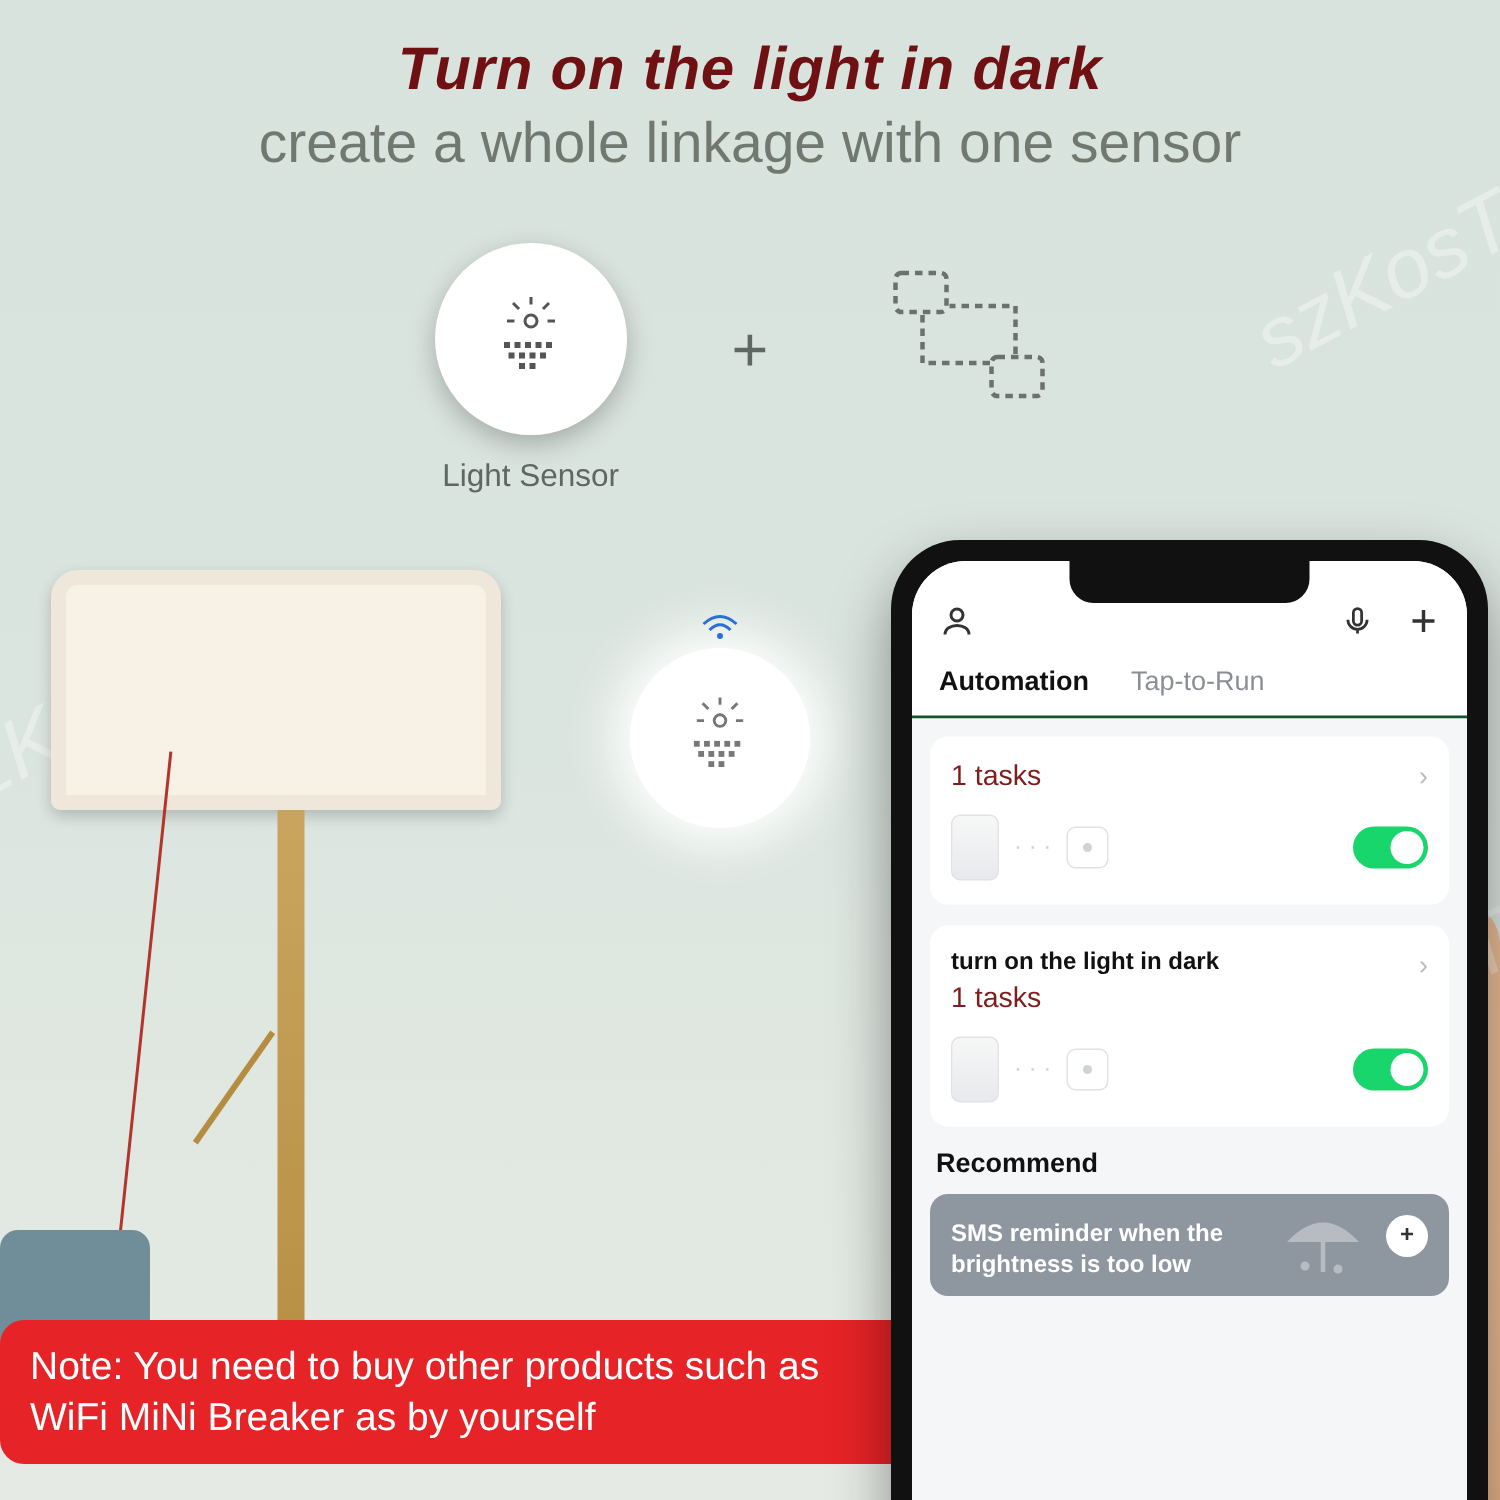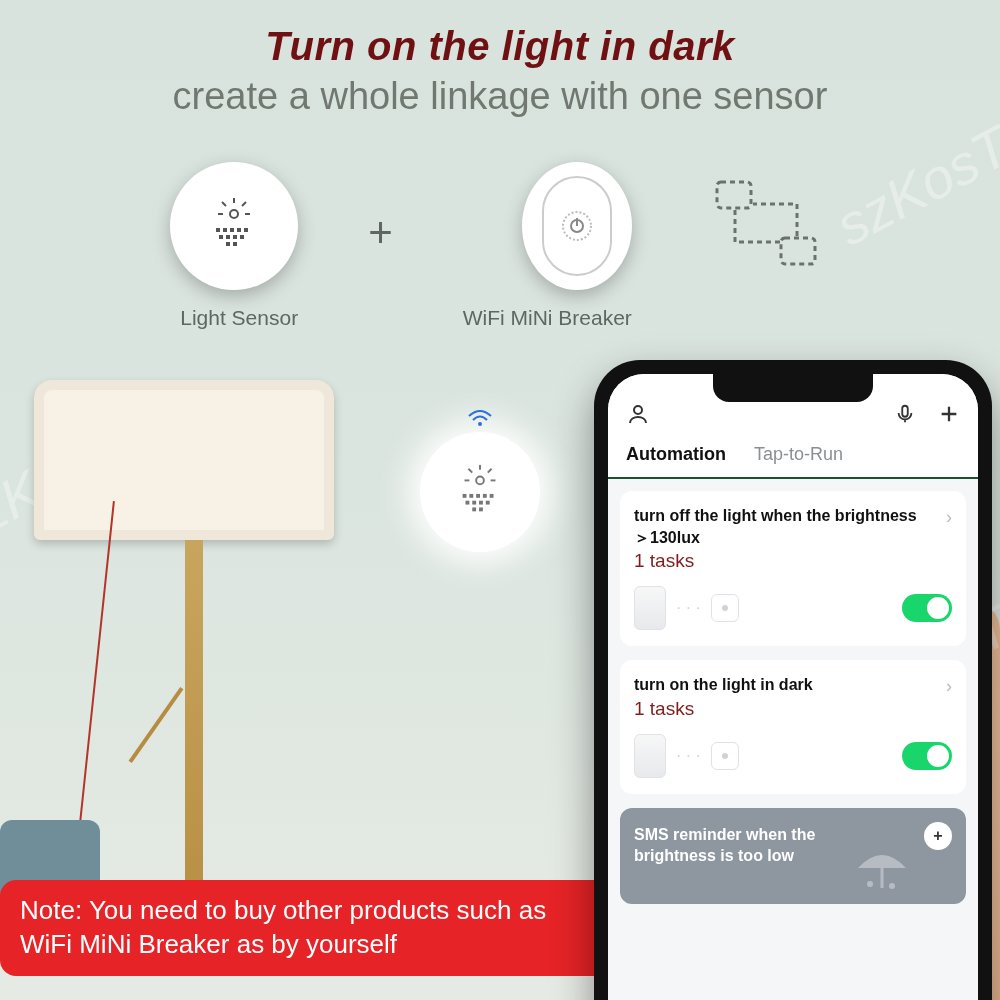--- a/index.html
+++ b/index.html
@@ -16,21 +16,21 @@
   }
   
   .header { text-align: center; padding: 24px 0 10px 0; }
   .title {
     color: #6f1012; font-weight: 900; font-style: italic;
     font-size: 40px; letter-spacing: .5px;
   }
   .subtitle { color: #707870; font-size: 38px; margin-top: 6px; font-weight: 400; text-align: center; }
   
   .devices { display: flex; justify-content: center; gap: 70px; margin-top: 34px; }
-  .dev { display: flex; flex-direction: column; align-items: flex-end; }
+  .dev { display: flex; flex-direction: column; align-items: center; }
   .disk {
     width: 128px; height: 128px; border-radius: 50%;
     background: #fff; box-shadow: 0 6px 18px rgba(0,0,0,0.25);
     display:flex; align-items:center; justify-content:center;
   }
   .disk.oval { width: 110px; border-radius: 55px/64px; }
   .dev-label { margin-top: 14px; color: #5e6762; font-size: 21px; text-align:center; line-height:1.3; }
   .plus { font-size: 42px; color: #5e6762; align-self: center; margin-top: -28px; }
   .inner-oval { width:70px; height:100px; border:2px solid #ccc; border-radius:36px; display:flex; align-items:center; justify-content:center; }
   
@@ -66,21 +66,21 @@
   .card-title { font-size:16px; font-weight:700; color:#111; max-width: 290px; line-height:1.35;}
   .tasks { font-size:19px; color:#7f1d1d; margin-top:2px;}
   .chev { position:absolute; top:16px; right:14px; color:#bbb; font-size:18px;}
   .linkrow { display:flex; align-items:center; justify-content:space-between; margin-top:14px;}
   .ic-row { display:flex; align-items:center; gap:10px; color:#cfd3d8;}
   .dev-thumb { width:32px; height:44px; background:linear-gradient(#f7f7f7,#e7e9ec); border:1px solid #e0e2e6; border-radius:6px;}
   .target { width:28px; height:28px; border:1px solid #e0e2e6; border-radius:6px; display:flex; align-items:center; justify-content:center;}
   .toggle { width:50px; height:28px; border-radius:14px; background:#18d66b; position:relative;}
   .toggle::after { content:""; position:absolute; right:3px; top:3px; width:22px; height:22px; border-radius:50%; background:#fff;}
   .rec-label { font-weight:800; font-size:18px; color:#111; margin:6px 4px 10px 4px;}
-  .rec-card { background:#8e96a0; border-radius:12px; padding:16px 14px; color:#fff; position:relative; height:96px;}
+  .rec-card { background:#8e96a0; border-radius:12px; padding:16px 14px; color:#fff; position:relative; height:68px;}
   .rec-title { font-size:16px; font-weight:700; max-width:230px; line-height:1.35;}
   .rec-add { position:absolute; right:14px; top:14px; width:28px; height:28px; border-radius:50%; background:#fff; color:#333; font-weight:900; display:flex; align-items:center; justify-content:center;}
   .hand {
     position:absolute; right:0; bottom:0; width:250px; height:400px;
     background:radial-gradient(ellipse at 40% 30%, #f5cfae, #e6b58d);
     border-top-left-radius:140px 260px; border-top-right-radius:30px;
     z-index:-1;
   }
   .ic { display:inline-flex; }
 </style>
@@ -121,32 +121,20 @@
           <rect x="22" y="46" width="4" height="4"></rect>
             <rect x="29" y="46" width="4" height="4"></rect>
         </g>
       </svg>
     </div>
     <div class="dev-label">Light Sensor</div>
   </div>
 
   <div class="plus">+</div>
 
-  <div class="dev">
-    <div class="disk oval">
-      <div class="inner-oval">
-        <svg width="40" height="40" viewBox="0 0 40 40">
-            <circle cx="20" cy="20" r="14" fill="none" stroke="#bbb" stroke-width="2" stroke-dasharray="2 2"></circle>
-            <circle cx="20" cy="20" r="6" fill="none" stroke="#888" stroke-width="2"></circle>
-            <line x1="20" y1="12" x2="20" y2="20" stroke="#888" stroke-width="2"></line>
-          </svg>
-      </div>
-    </div>
-    <div class="dev-label">WiFi MiNi Breaker</div>
-  </div>
 
   <div class="dev">
     <div style="width:128px;height:128px;display:flex;align-items:center;justify-content:center;">
       <svg width="110" height="100" viewBox="0 0 110 100">
         <rect x="6" y="6" width="34" height="26" rx="4" fill="none" stroke="#6b726d" stroke-width="3" stroke-dasharray="5 4"></rect>
         <rect x="70" y="62" width="34" height="26" rx="4" fill="none" stroke="#6b726d" stroke-width="3" stroke-dasharray="5 4"></rect>
         <path d="M24 34 V66 H70" fill="none" stroke="#6b726d" stroke-width="3" stroke-dasharray="5 4"></path>
         <path d="M86 60 V28 H42" fill="none" stroke="#6b726d" stroke-width="3" stroke-dasharray="5 4"></path>
       </svg>
     </div>
@@ -224,21 +212,20 @@
       </span>
     </div>
 
     <div class="tabs">
       <div class="tab active">Automation</div>
       <div class="tab">Tap-to-Run</div>
     </div>
 
     <div class="body">
       <div class="card">
-        <div class="card-title">turn off the light when the brightness ＞130lux</div>
         <div class="tasks">1 tasks</div>
         <div class="chev">›</div>
         <div class="linkrow">
           <div class="ic-row">
             <div class="dev-thumb"></div>
             <span>· · ·</span>
             <div class="target">
                 <span style="width:6px;height:6px;border-radius:50%;background:#cfd3d8;"></span>
               </div>
           </div>
@@ -255,20 +242,21 @@
             <div class="dev-thumb"></div>
             <span>· · ·</span>
             <div class="target">
                 <span style="width:6px;height:6px;border-radius:50%;background:#cfd3d8;"></span>
               </div>
           </div>
           <div class="toggle"></div>
         </div>
       </div>
 
+      <div class="rec-label">Recommend</div>
       <div class="rec-card">
         <div class="rec-title">SMS reminder when the brightness is too low</div>
         <div class="rec-add">+</div>
         <svg width="60" height="50" viewBox="0 0 60 50" style="position:absolute;right:54px;bottom:8px;opacity:.7">
           <path d="M6 22 Q30 -4 54 22 Z" fill="#c9cdd3"></path>
             <line x1="30" y1="22" x2="30" y2="42" stroke="#c9cdd3" stroke-width="3"></line>
           <circle cx="18" cy="38" r="3" fill="#c9cdd3"></circle>
             <circle cx="40" cy="40" r="3" fill="#c9cdd3"></circle>
         </svg>
       </div>

